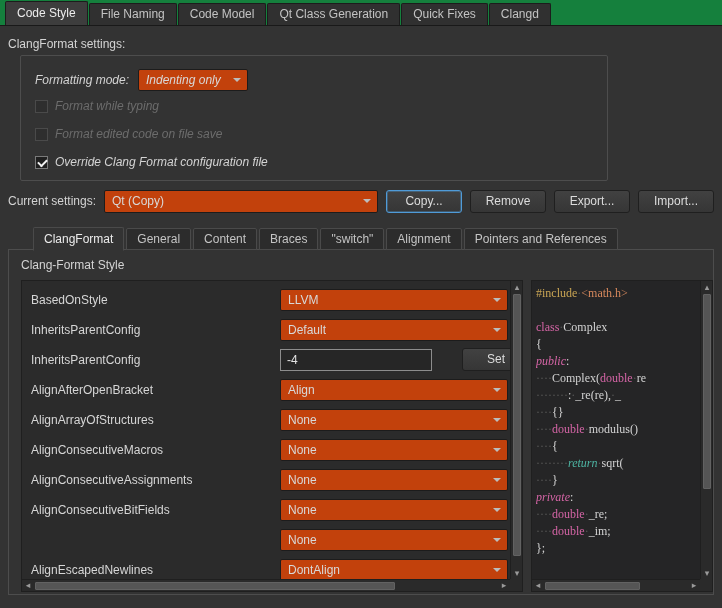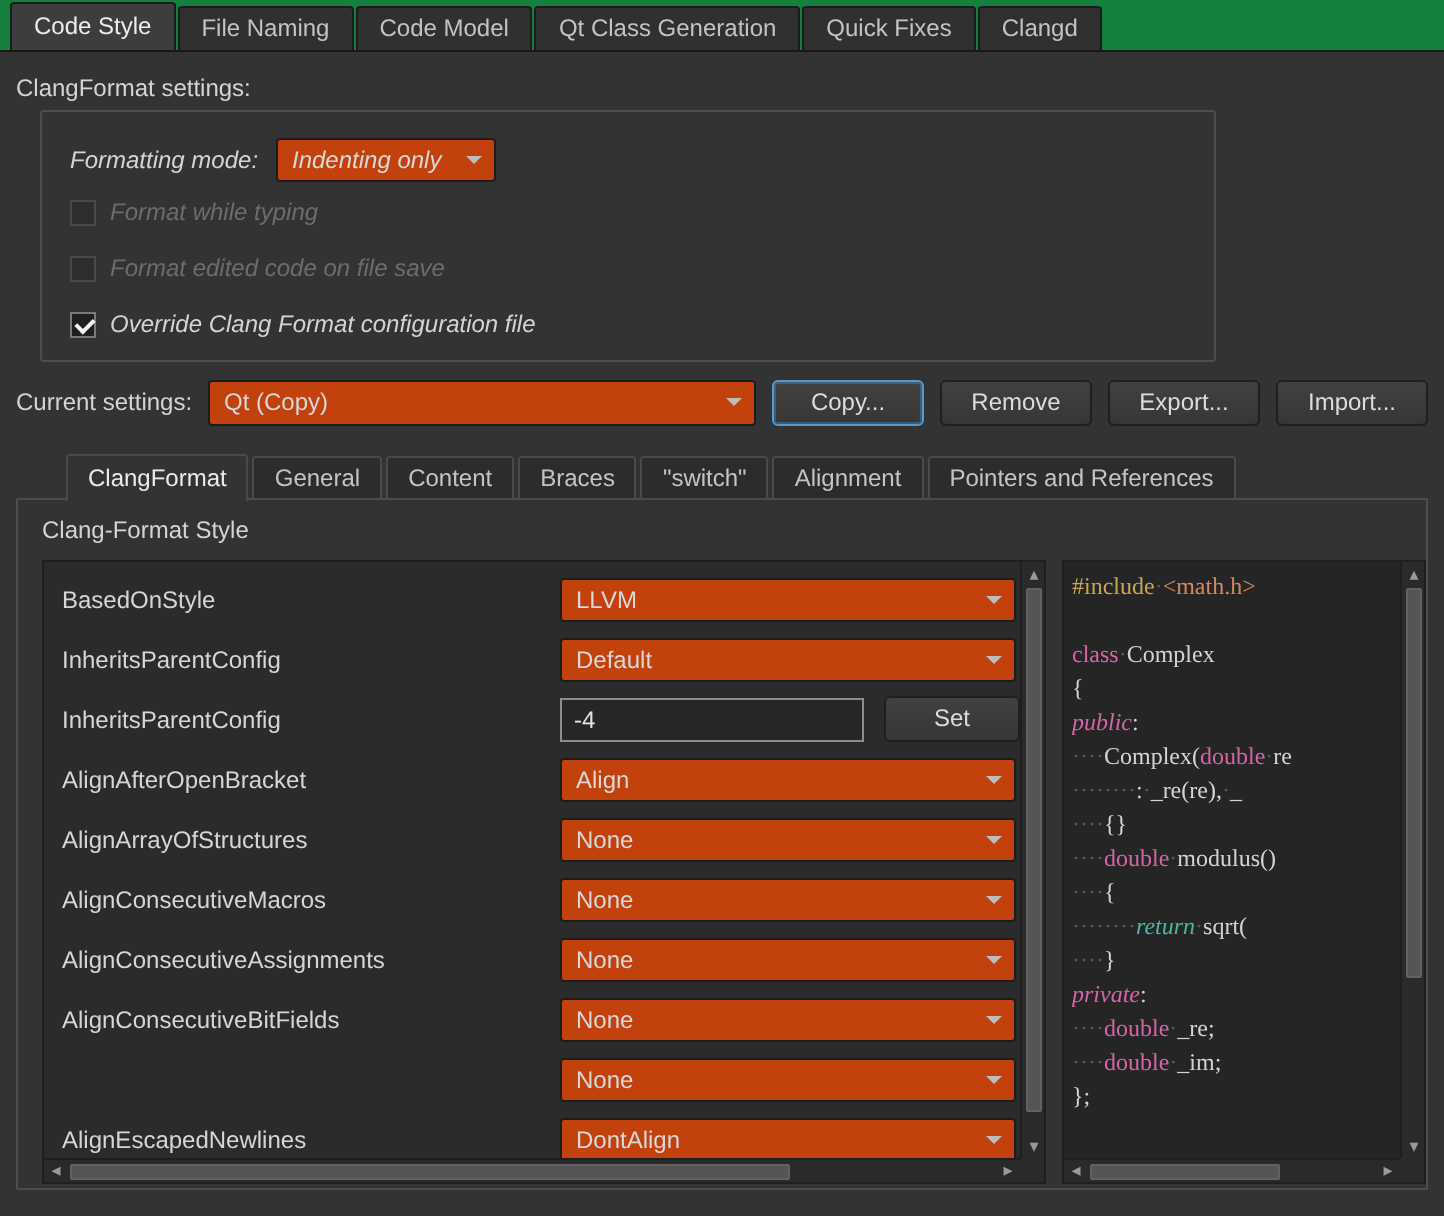--- a/index.html
+++ b/index.html
@@ -103,21 +103,21 @@
   }
   #styleRows { position:absolute; left:0; top:0; right:12px; bottom:12px; overflow:hidden; padding-top:4px; }
   .setting-row { position:relative; height:30px; }
   .row-label { position:absolute; left:9px; top:8px; color:#d6d6d6; white-space:nowrap; }
   .row-combo { left:258px; top:4px; width:228px; height:22px; }
   .row-input {
     position:absolute; left:258px; top:4px; width:152px; height:22px;
     background:#262626; border:1px solid #8d8d8d; color:#e2e2e2;
     font-family:"Liberation Sans",sans-serif; font-size:12px; padding:0 6px; outline:none;
   }
-  .set-btn { position:absolute; left:420px; top:3px; width:68px; }
+  .set-btn { position:absolute; left:440px; top:3px; width:68px; }
 
   
   #previewArea {
     position:absolute; left:522px; top:30px; width:182px; height:312px;
     background:#252526; border:1px solid #1f1f1f;
   }
   #codePreview {
     position:absolute; left:4px; top:4px; right:12px; bottom:12px; overflow:hidden;
     font-family:Liberation Serif, serif; font-size:12px; line-height:17px;
     white-space:pre;

